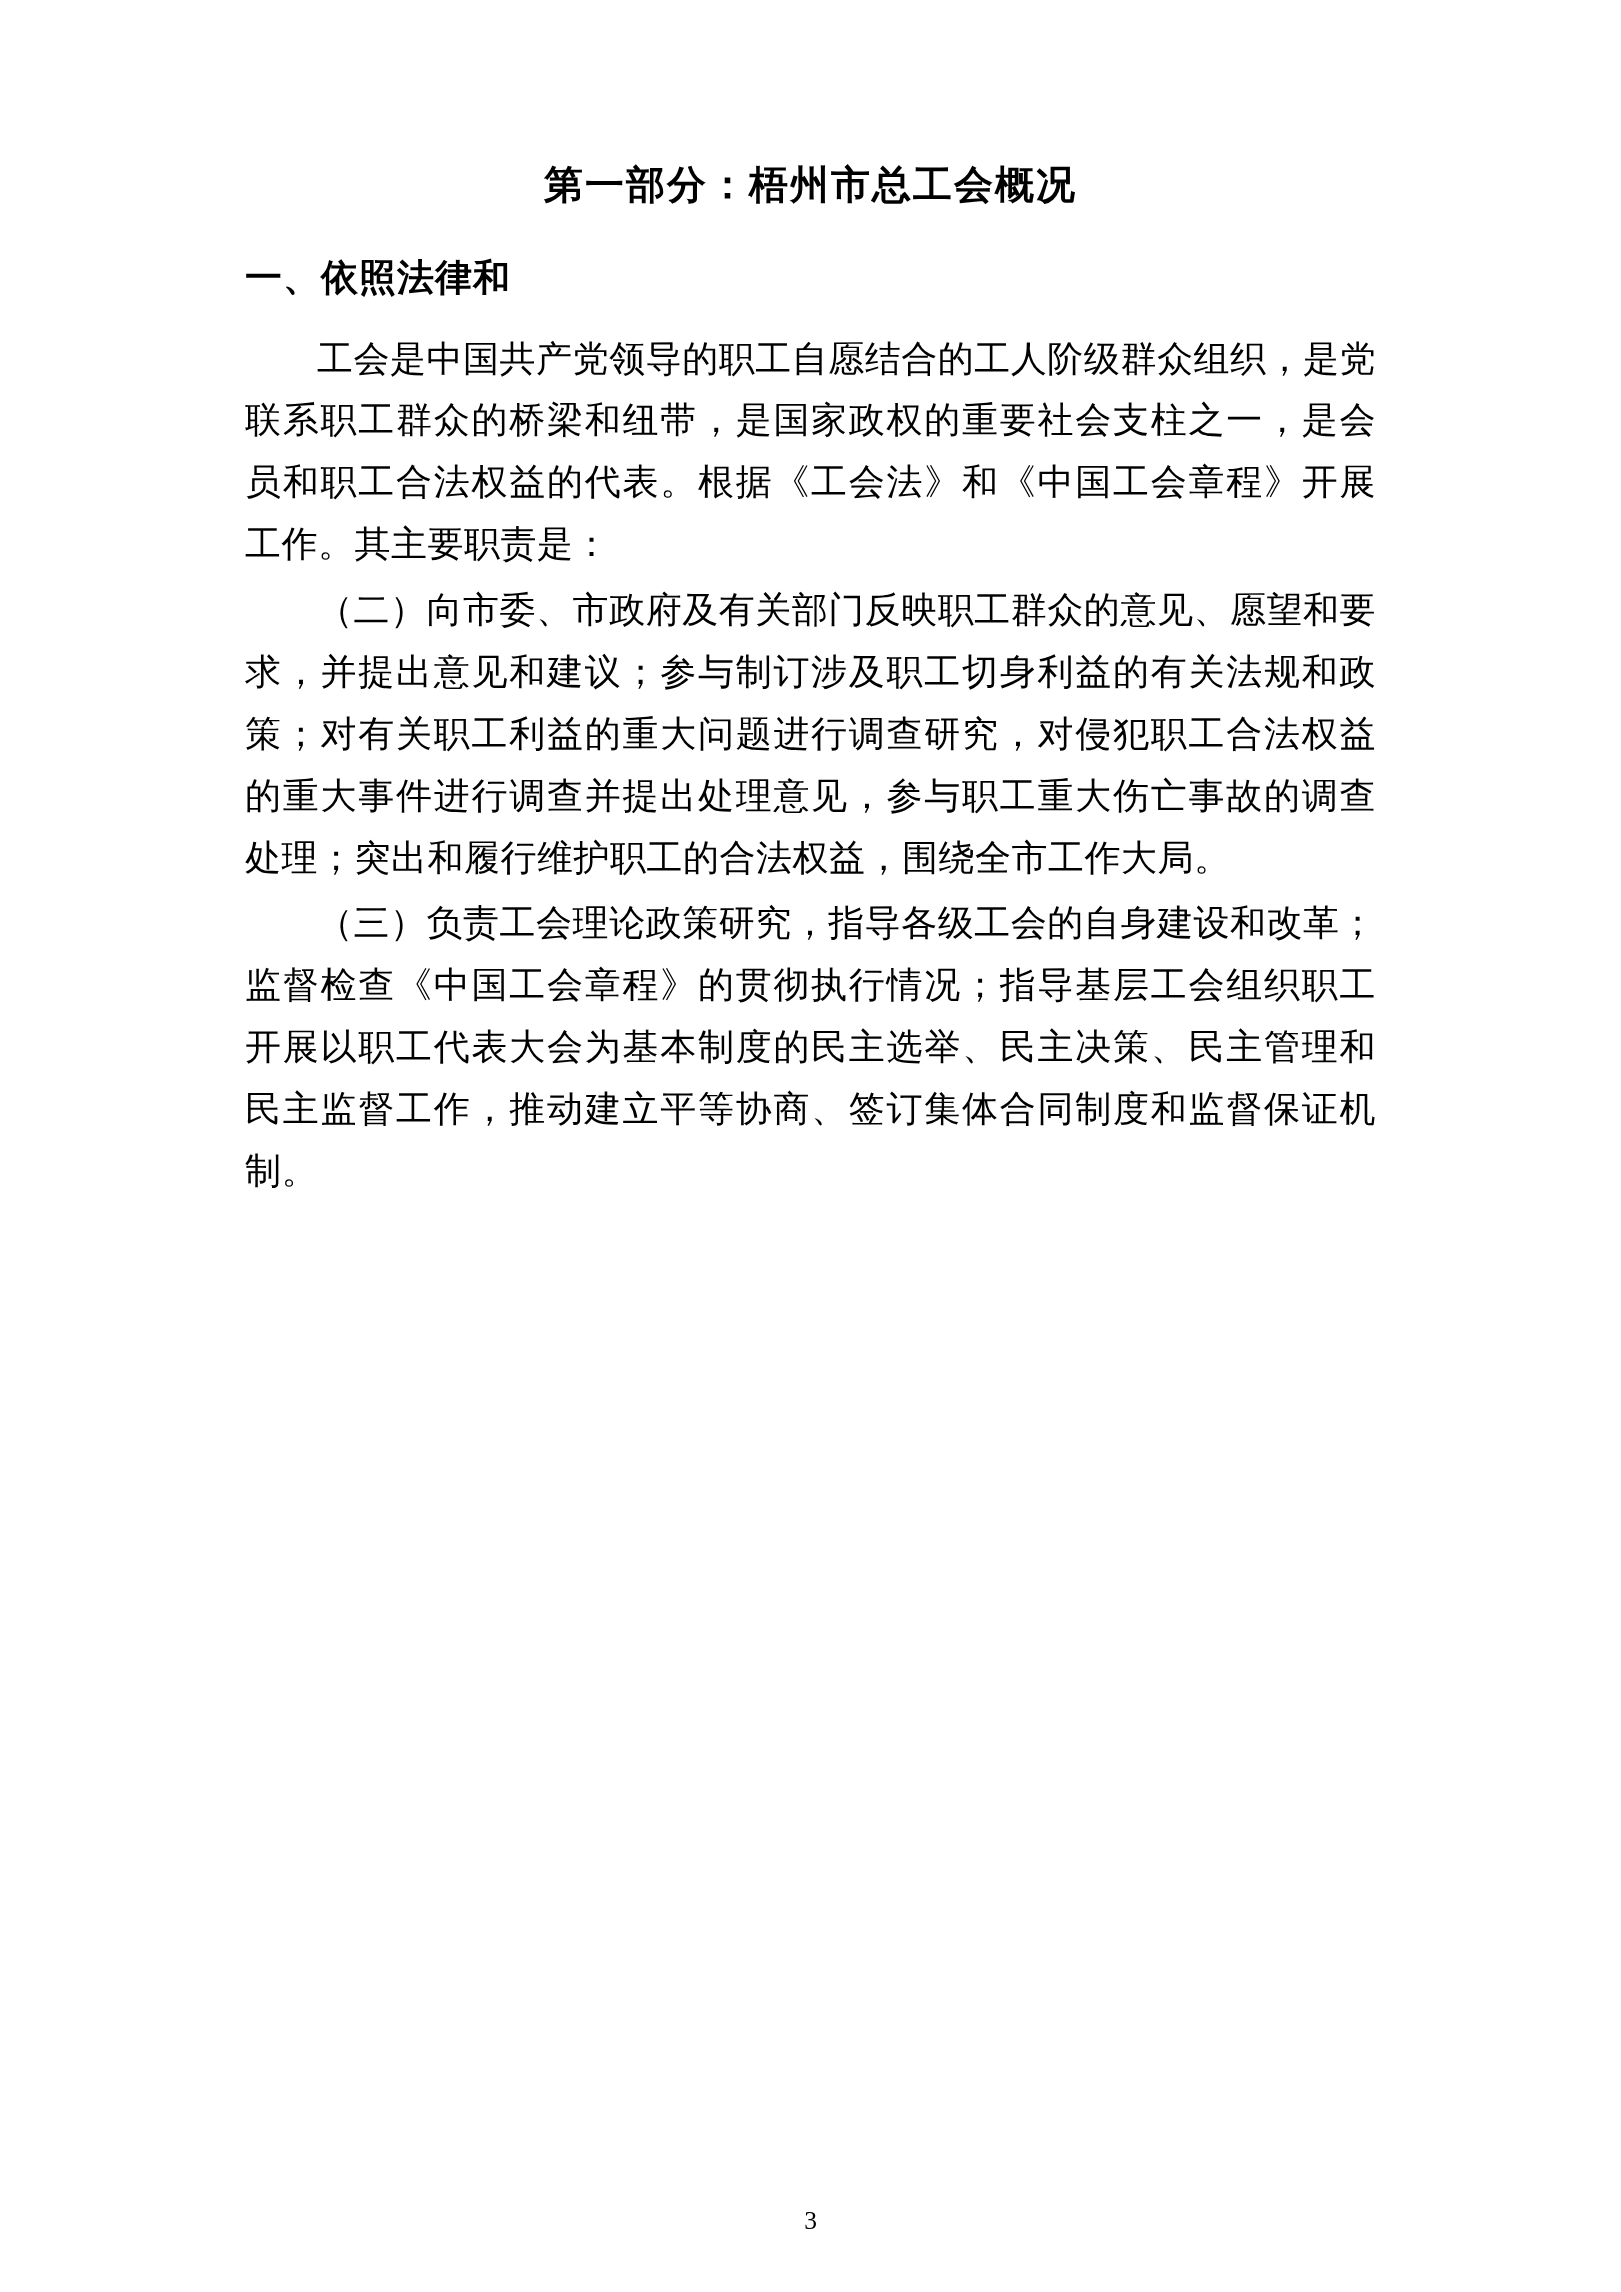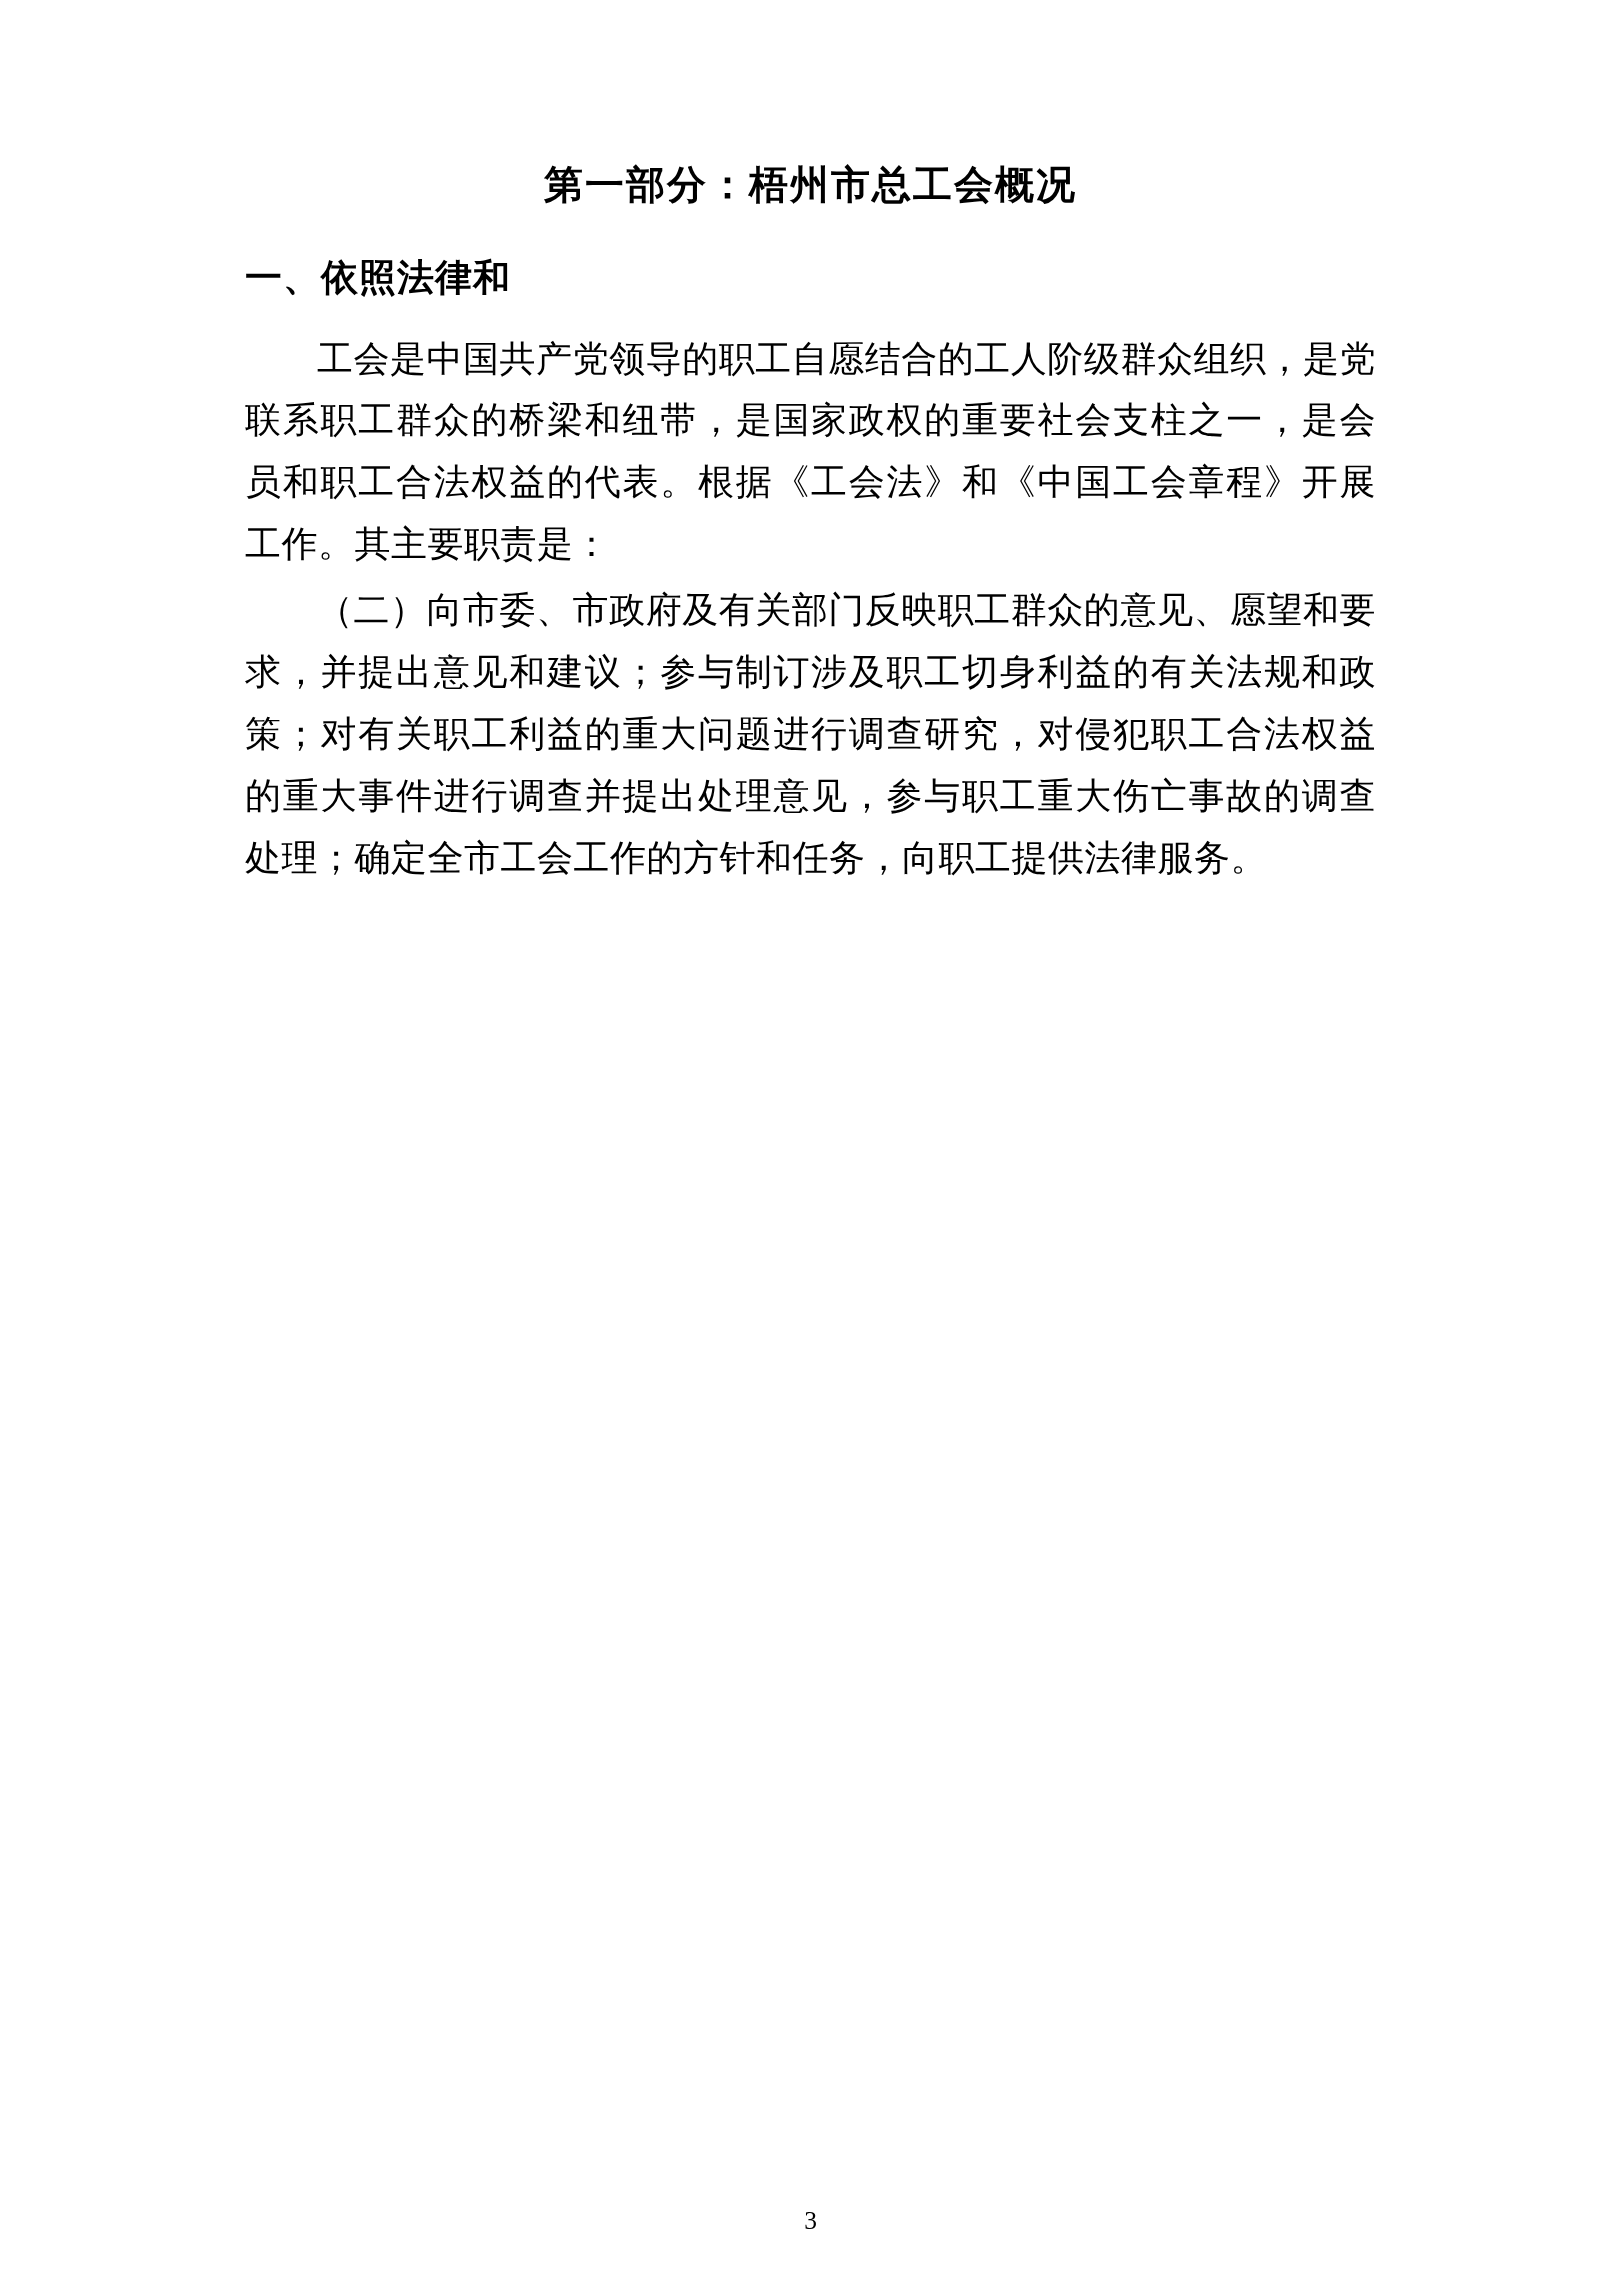--- a/index.html
+++ b/index.html
@@ -63,18 +63,19 @@
 </head>
 <body>
 
 <div class="page">
 
   <div class="doc-title">第一部分：梧州市总工会概况</div>
 
   <div class="section-heading">一、依照法律和</div>
 
   <p class="para">工会是中国共产党领导的职工自愿结合的工人阶级群众组织，是党联系职工群众的桥梁和纽带，是国家政权的重要社会支柱之一，是会员和职工合法权益的代表。根据《工会法》和《中国工会章程》开展工作。其主要职责是：</p>
-  <p class="para">（二）向市委、市政府及有关部门反映职工群众的意见、愿望和要求，并提出意见和建议；参与制订涉及职工切身利益的有关法规和政策；对有关职工利益的重大问题进行调查研究，对侵犯职工合法权益的重大事件进行调查并提出处理意见，参与职工重大伤亡事故的调查处理；确定全市工会工作的方针和任务，向职工提供法律服务。</p>
+  <p class="para">（二）向市委、市政府及有关部门反映职工群众的意见、愿望和要求，并提出意见和建议；参与制订涉及职工切身利益的有关法规和政策；对有关职工利益的重大问题进行调查研究，对侵犯职工合法权益的重大事件进行调查并提出处理意见，参与职工重大伤亡事故的调查处理；突出和履行维护职工的合法权益，围绕全市工作大局。</p>
+  <p class="para">（三）负责工会理论政策研究，指导各级工会的自身建设和改革；监督检查《中国工会章程》的贯彻执行情况；指导基层工会组织职工开展以职工代表大会为基本制度的民主选举、民主决策、民主管理和民主监督工作，推动建立平等协商、签订集体合同制度和监督保证机制。</p>
 
   <div class="page-number">3</div>
 
 </div>
 
 
 </body></html>

